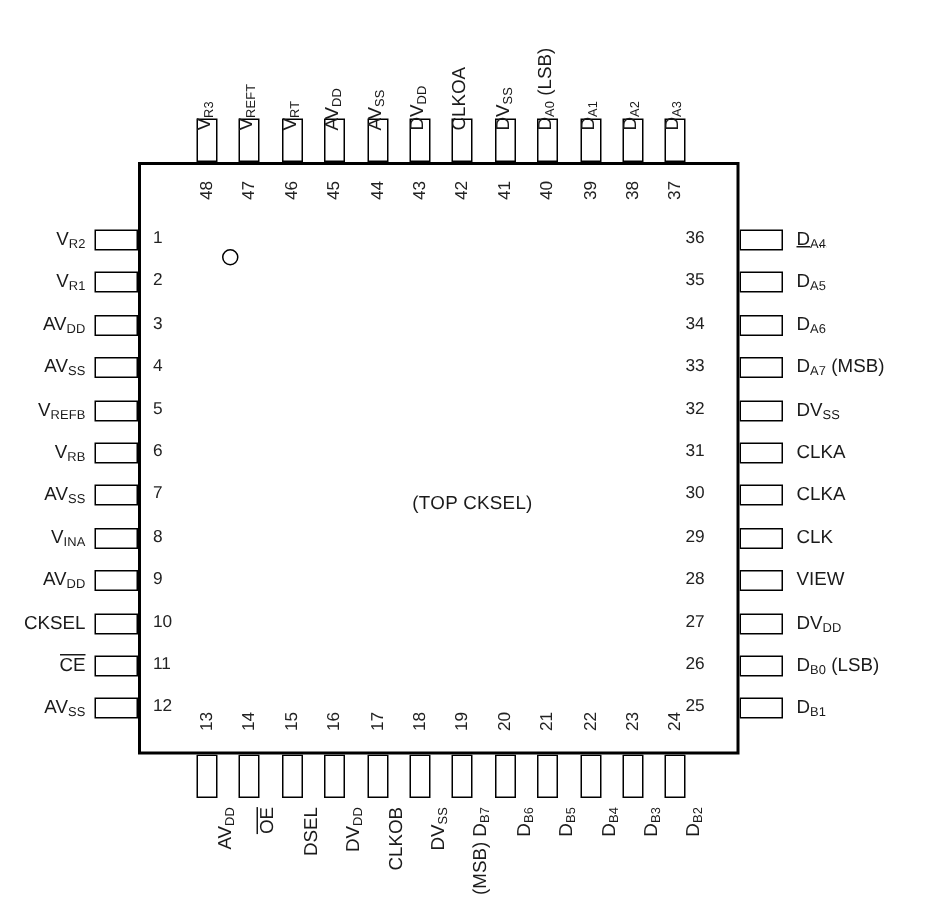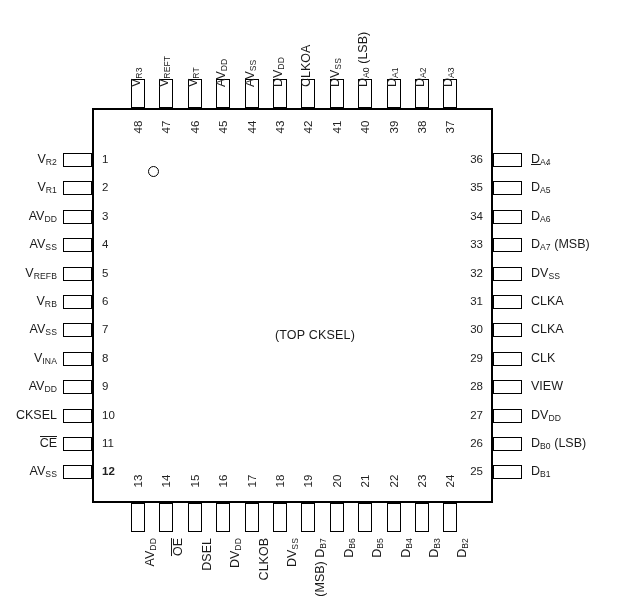--- a/index.html
+++ b/index.html
@@ -29,21 +29,21 @@
   }
 
   
   .lead{position:absolute;border:1.4px solid #000;background:#fff;box-sizing:border-box;}
   .lead-h{width:29px;height:14px;}
   .lead-v{width:14px;height:29px;}
 
   
   .pnum{position:absolute;font-size:11.5px;color:#222;}
   .pnum-l{width:26px;text-align:left;}
-  .pnum-r{width:26px;text-align:right;}
+  .pnum-r{width:26px;}
   .pnum-v{
     width:26px;text-align:center;
     transform:rotate(-90deg);transform-origin:center center;
   }
 
   
   .plabel{position:absolute;font-size:12.5px;color:#1a1a1a;white-space:nowrap;}
   .plabel-l{text-align:right;}
   .plabel-r{text-align:left;}
   .plabel-v{
@@ -91,21 +91,21 @@
       <div class="lead lead-h" style="left: 63px; top: 380.2px;"></div>
       <div class="pnum pnum-l" style="left: 102px; top: 380.2px;">9</div>
       <div class="plabel plabel-l" style="left: -47px; top: 379.2px; width: 104px;">AV<sub>DD</sub></div>
       <div class="lead lead-h" style="left: 63px; top: 408.6px;"></div>
       <div class="pnum pnum-l" style="left: 102px; top: 408.6px;">10</div>
       <div class="plabel plabel-l" style="left: -47px; top: 407.6px; width: 104px;">CKSEL</div>
       <div class="lead lead-h" style="left: 63px; top: 437px;"></div>
       <div class="pnum pnum-l" style="left: 102px; top: 437px;">11</div>
       <div class="plabel plabel-l" style="left: -47px; top: 436px; width: 104px;"><span class="ovl">CE</span></div>
       <div class="lead lead-h" style="left: 63px; top: 465.4px;"></div>
-      <div class="pnum pnum-l" style="left: 102px; top: 465.4px; font-weight: bold;">12</div>
+      <div class="pnum pnum-l" style="left: 102px; top: 465.4px;">12</div>
       <div class="plabel plabel-l" style="left: -47px; top: 464.4px; width: 104px;">AV<sub>SS</sub></div>
     </div>
   <div id="right-group">
       <div class="lead lead-h" style="left: 493px; top: 153px;"></div>
       <div class="pnum pnum-r" style="left: 457px; top: 153px;">36</div>
       <div class="plabel plabel-r" style="left: 531px; top: 152px; text-decoration: underline;">D<sub>A4</sub></div>
       <div class="lead lead-h" style="left: 493px; top: 181.4px;"></div>
       <div class="pnum pnum-r" style="left: 457px; top: 181.4px;">35</div>
       <div class="plabel plabel-r" style="left: 531px; top: 180.4px;">D<sub>A5</sub></div>
       <div class="lead lead-h" style="left: 493px; top: 209.8px;"></div>

